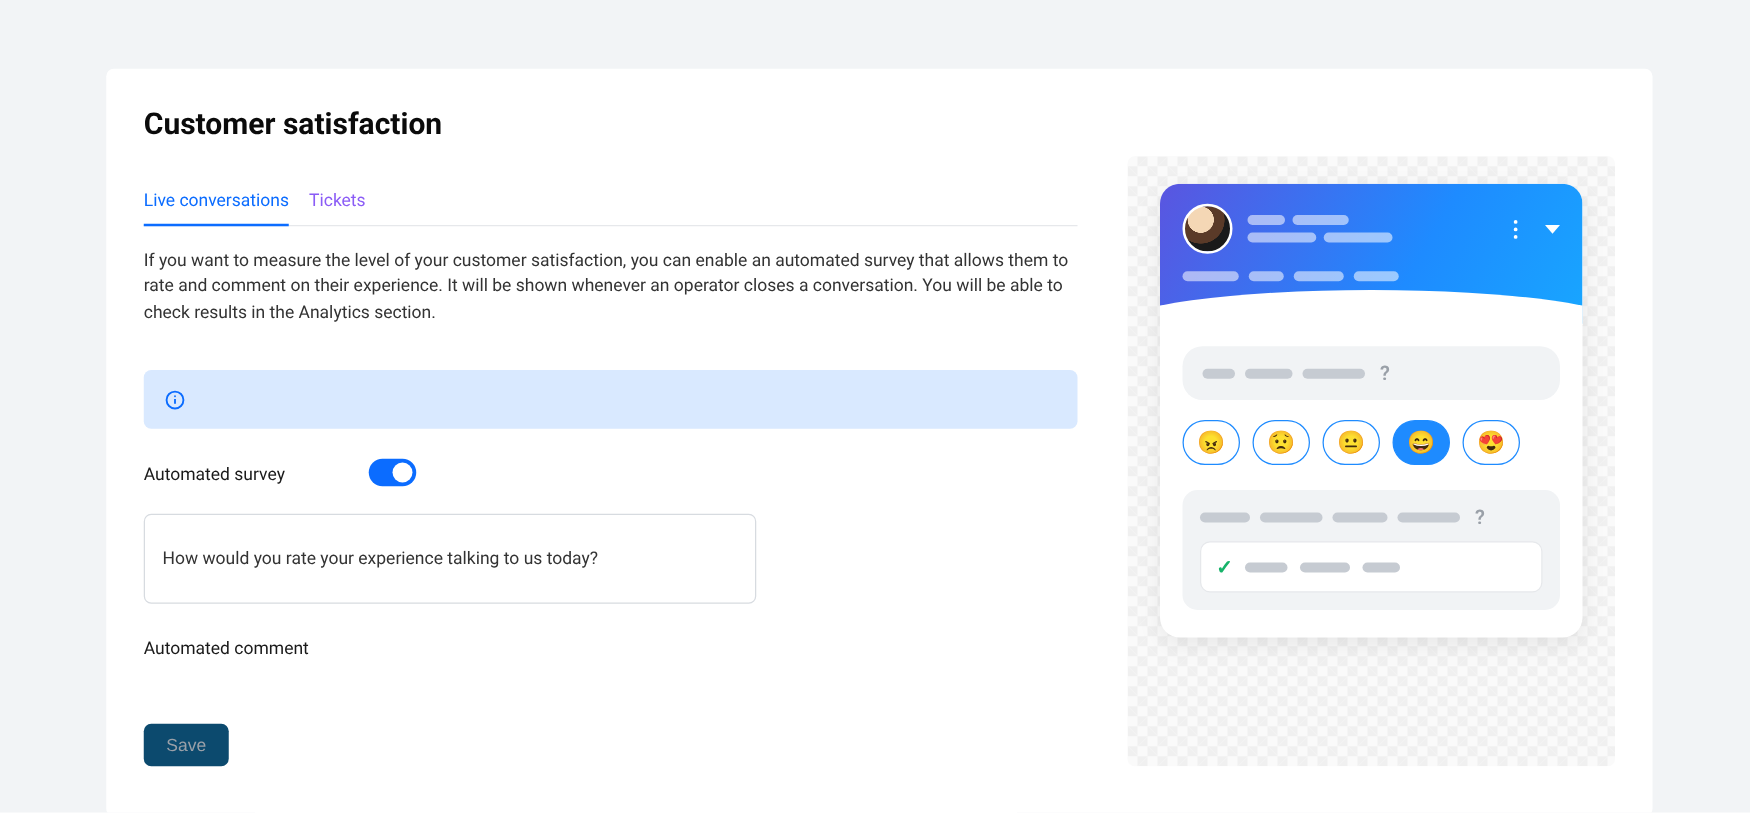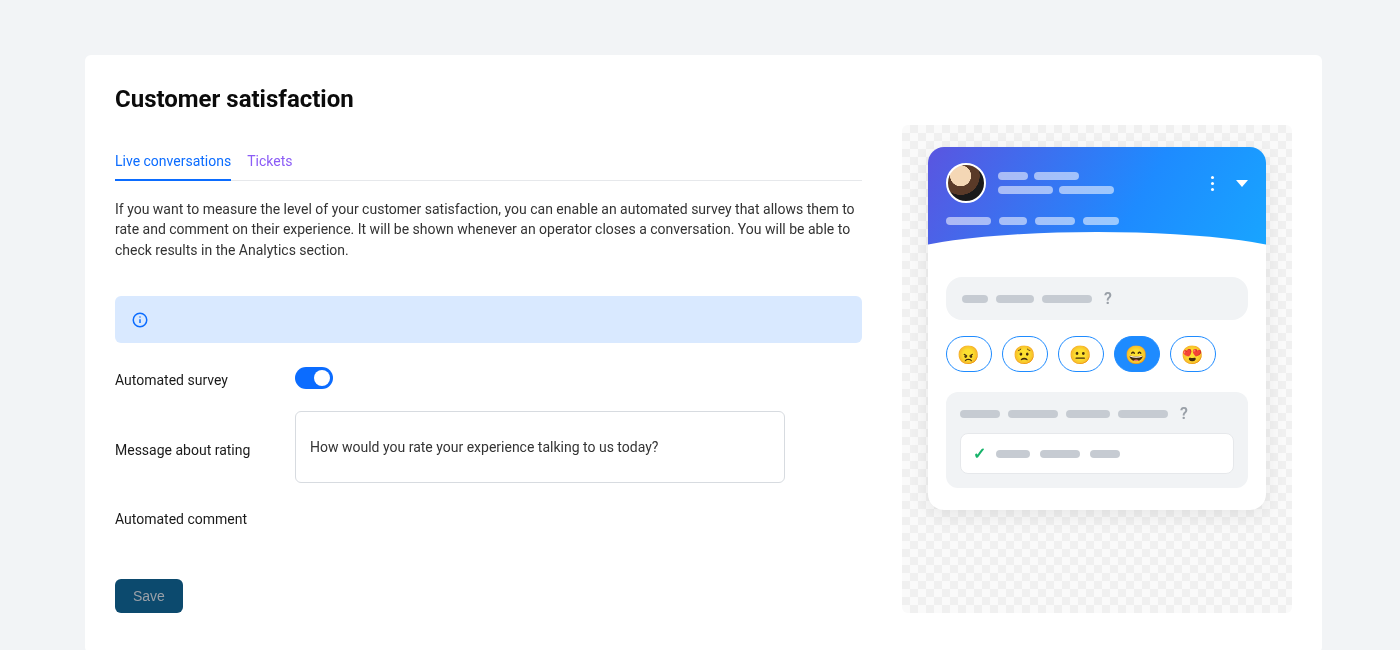--- a/index.html
+++ b/index.html
@@ -259,21 +259,20 @@
         </svg>
       </span>
     </div>
 
     <div class="form-row">
       <div class="form-label">Automated survey</div>
       <div class="toggle"></div>
     </div>
 
     <div class="form-row">
-      <div class="form-label">Message about rating</div>
       <div class="form-control">
         <input class="text-input tall" type="text" value="How would you rate your experience talking to us today?" style="">
       </div>
     </div>
 
     <div class="form-row">
       <div class="form-label">Automated comment</div>
     </div>
 
     <button class="save-btn" disabled="">Save</button>

